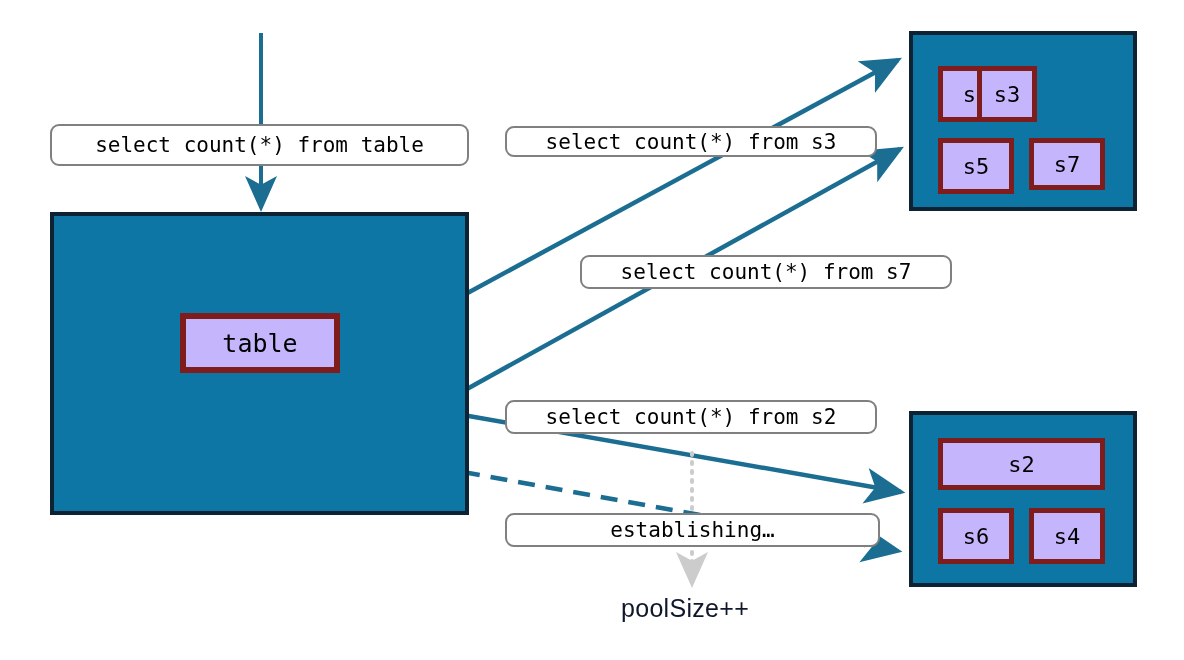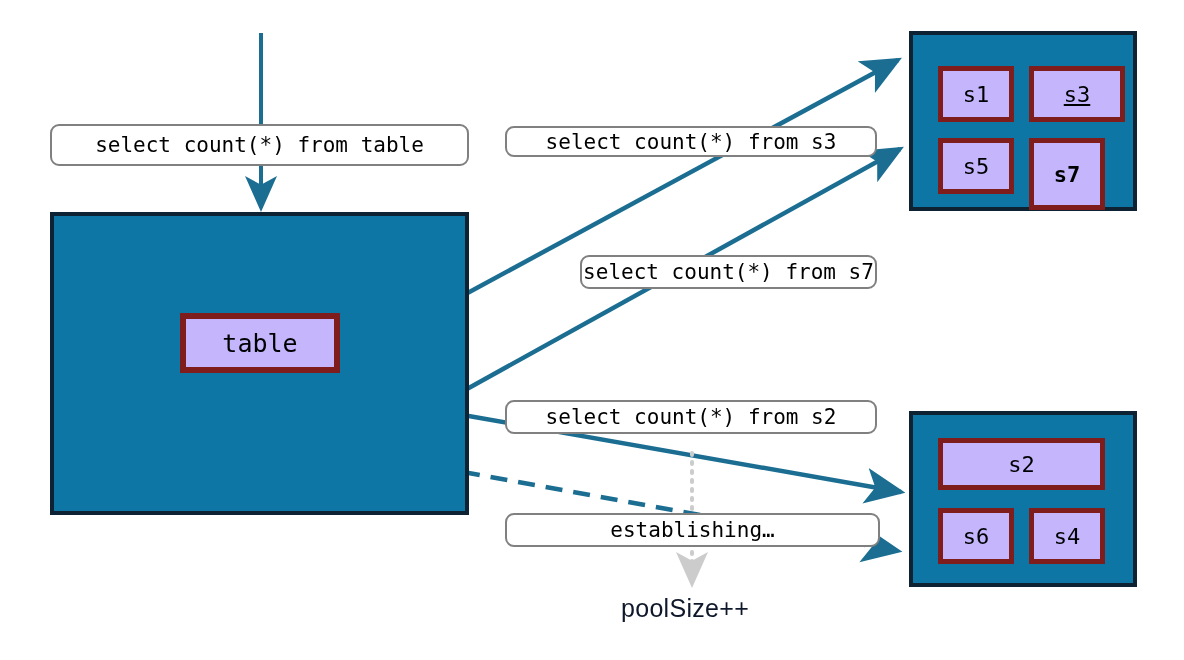--- a/index.html
+++ b/index.html
@@ -75,23 +75,23 @@
     left: 909px;
     top: 411px;
     width: 228px;
     height: 176px;
   }
   .srv {
     font-size: 22px;
     border-width: 5px;
   }
   #srv-s1 { left: 938px; top: 66px;  width: 76px; height: 56px; }
-  #srv-s3 { left: 1029px; top: 66px; width: 96px; height: 56px; text-decoration: underline; }
+  #srv-s3 { left: 977px; top: 66px; width: 60px; height: 56px; }
   #srv-s5 { left: 938px; top: 138px; width: 76px; height: 56px; }
-  #srv-s7 { left: 1029px; top: 138px;width: 76px; height: 72px; font-weight: bold; }
+  #srv-s7 { left: 1029px; top: 138px;width: 76px; height: 52px; }
 
   #srv-s2 { left: 938px; top: 438px; width: 167px; height: 52px; }
   #srv-s6 { left: 938px; top: 508px; width: 76px; height: 56px; }
   #srv-s4 { left: 1029px; top: 508px;width: 76px; height: 56px; }
 
   
   .qlabel {
     position: absolute;
     background: #ffffff;
     border: 2.5px solid #808080;
@@ -105,21 +105,21 @@
     font-size: 21px;
     white-space: nowrap;
   }
   .qlabel.light {
     border-color: #c9c9c9;
   }
 
   #q-table  { left: 50px;  top: 124px; width: 419px; height: 42px; }
   #q-s5     { left: 505px; top: 97px;  width: 372px; height: 31px; }
   #q-s3     { left: 505px; top: 126px; width: 372px; height: 31px; }
-  #q-s7     { left: 580px; top: 255px; width: 297px; height: 34px; }
+  #q-s7     { left: 580px; top: 255px; width: 372px; height: 34px; }
   #q-s2     { left: 505px; top: 400px; width: 372px; height: 34px; }
   #q-est    { left: 505px; top: 513px; width: 375px; height: 34px; }
 
   
   #poolsize {
     position: absolute;
     left: 621px;
     top: 594px;
     font-family: "Liberation Sans", "DejaVu Sans", sans-serif;
     font-size: 25px;

